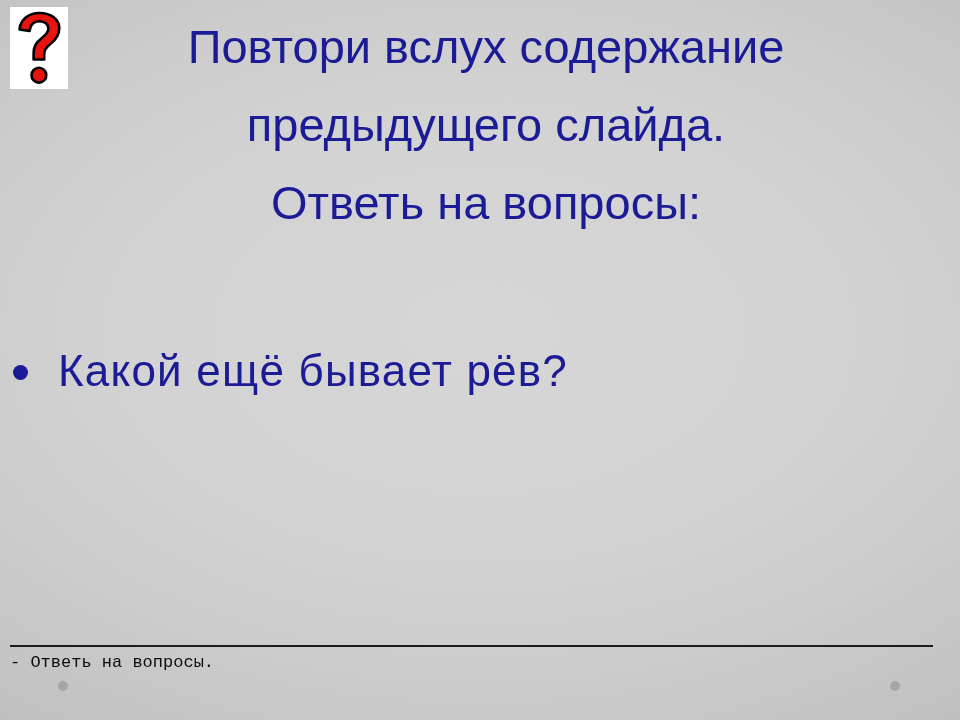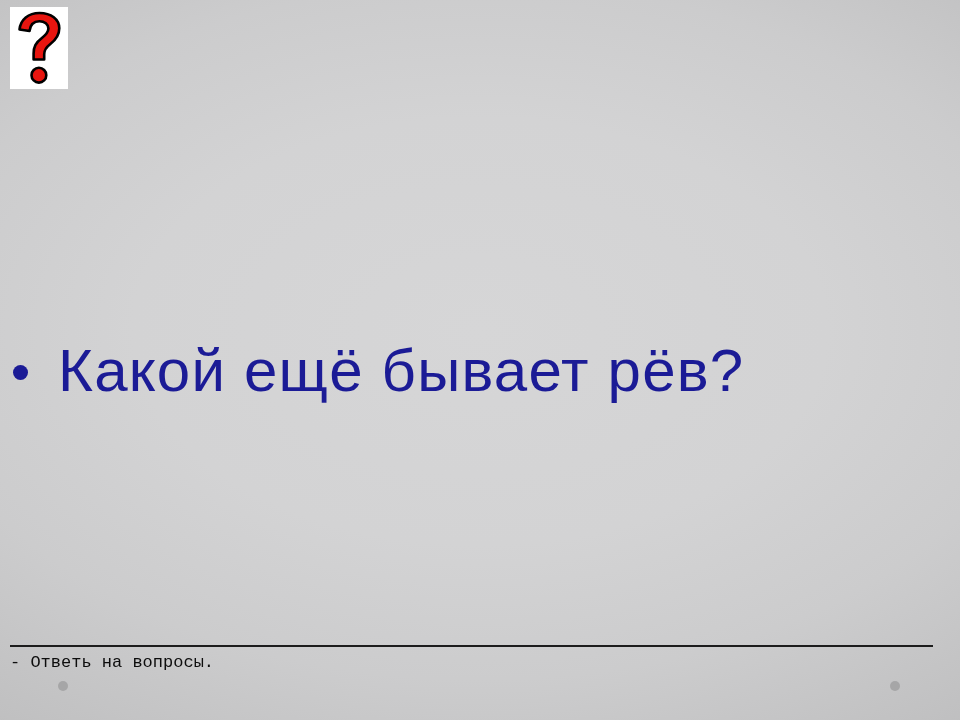--- a/index.html
+++ b/index.html
@@ -78,21 +78,21 @@
   #bullet-dot {
     width: 15px;
     height: 15px;
     border-radius: 50%;
     background: #1b1b96;
     flex: 0 0 auto;
     margin-top: 2px;
   }
   #bullet-text {
     color: #1b1b96;
-    font-size: 60px;
+    font-size: 44px;
     line-height: 56px;
     letter-spacing: 1.2px;
     white-space: nowrap;
     padding-left: 30px;
   }
 
   
   #footer-rule {
     position: absolute;
     left: 10px;
@@ -141,20 +141,25 @@
                L 23.6 52.5
                L 34.2 52.5
                L 34.2 47.3
                C 34.2 42.9, 35.6 40.7, 40.1 37.3
                C 46.4 32.5, 49.3 28.3, 49.3 21.3
                C 49.3 12.3, 41.1 6, 29.5 6 Z" fill="#e8150f" stroke="#000000" stroke-width="2.6" stroke-linejoin="round"></path>
       <circle cx="28.9" cy="68.2" r="7.4" fill="#e8150f" stroke="#000000" stroke-width="2.6"></circle>
     </svg>
   </div>
 
+  <div id="title-block">
+    <span class="tline">Повтори вслух содержание</span>
+    <span class="tline">предыдущего слайда.</span>
+    <span class="tline">Ответь на вопросы:</span>
+  </div>
 
   <div id="body-block">
     <div id="bullet-row">
       <span id="bullet-dot"></span>
       <span id="bullet-text">Какой  ещё  бывает  рёв?</span>
     </div>
   </div>
 
   <div id="footer-rule"></div>
   <div id="footer-note">- Ответь на вопросы.</div>

